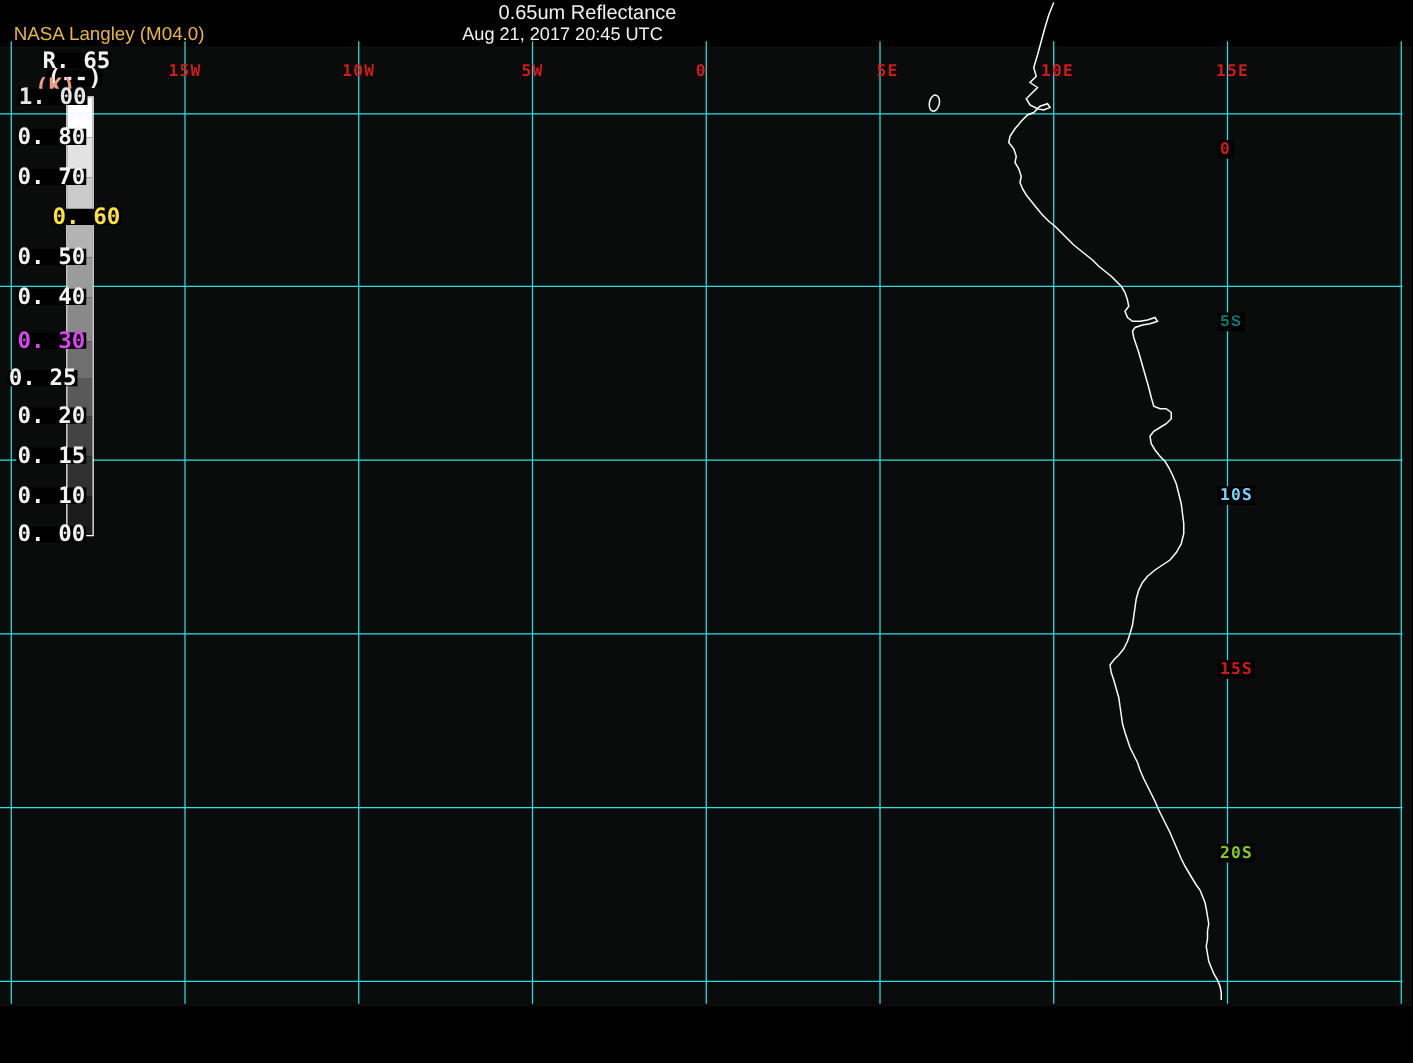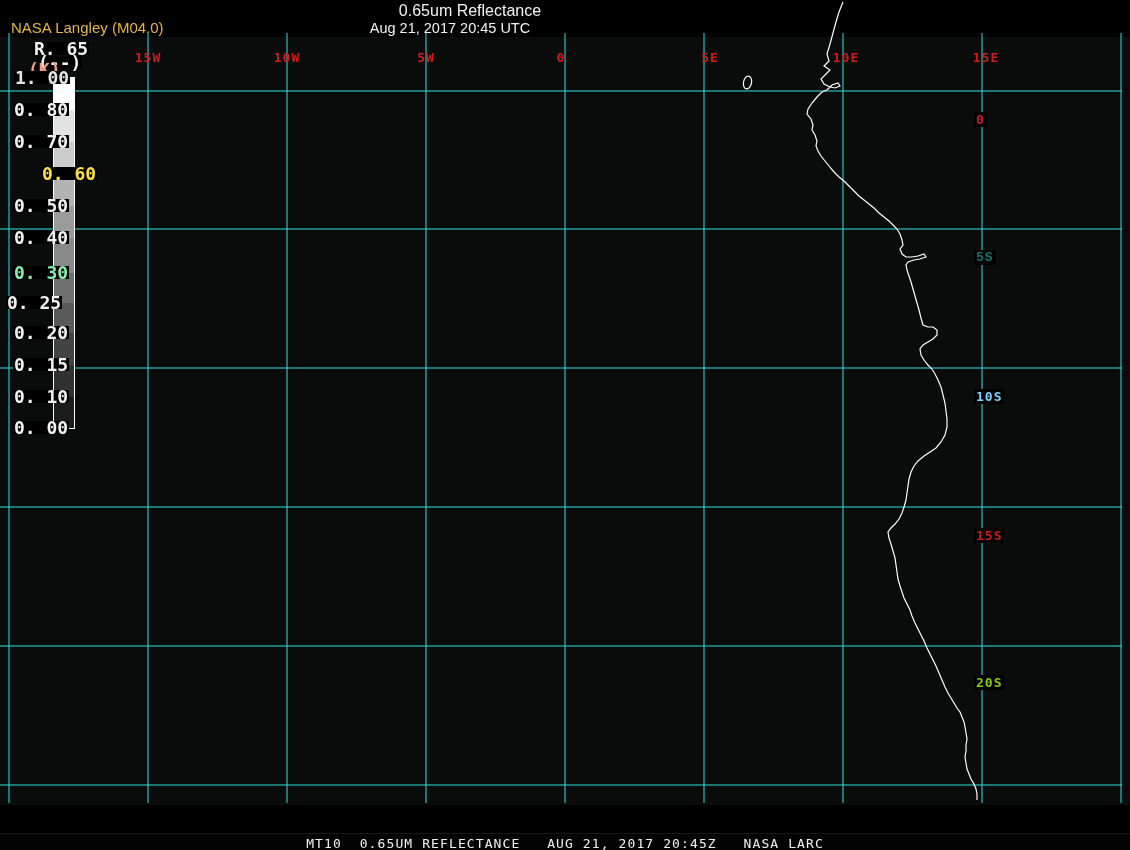--- a/index.html
+++ b/index.html
@@ -85,29 +85,26 @@
     <div class="leg-text" id="leg-title" style="left: 33px; top: 42px; color: rgb(242, 242, 242);">R. 65</div>
     <div class="leg-text" id="leg-unit" style="left: 37px; top: 56px; color: rgb(242, 242, 242);">(--)</div>
     <div class="leg-text" id="leg-k" style="left: 27px; top: 63px; background: transparent; color: rgb(236, 157, 132);">(K)</div>
     <div id="cbar-labels">
         <div class="leg-text" style="left: 14px; top: 71px; color: #e5e5e5;">1. 00</div>
         <div class="leg-text" style="left: 13px; top: 103px; color: rgb(242, 242, 242);">0. 80</div>
         <div class="leg-text" style="left: 13px; top: 135px; color: rgb(242, 242, 242);">0. 70</div>
         <div class="leg-text" style="left: 13px; top: 167px; color: #fde047; margin-left: 28px;">0. 60</div>
         <div class="leg-text" style="left: 13px; top: 199px; color: rgb(242, 242, 242);">0. 50</div>
         <div class="leg-text" style="left: 13px; top: 231px; color: rgb(242, 242, 242);">0. 40</div>
-        <div class="leg-text" style="left: 13px; top: 266px; color: #86efac;">0. 30</div>
+        <div class="leg-text" style="left: 13px; top: 266px; color: #d946ef;">0. 30</div>
         <div class="leg-text" style="left: 6px; top: 296px; color: rgb(242, 242, 242); text-align: center;">0. 25</div>
         <div class="leg-text" style="left: 13px; top: 326px; color: rgb(242, 242, 242);">0. 20</div>
         <div class="leg-text" style="left: 13px; top: 358px; color: rgb(242, 242, 242);">0. 15</div>
         <div class="leg-text" style="left: 13px; top: 390px; color: rgb(242, 242, 242);">0. 10</div>
         <div class="leg-text" style="left: 13px; top: 421px; color: rgb(242, 242, 242);">0. 00</div>
       </div>
   </div>
 
   <div id="credit" style="color: rgb(231, 179, 76);">NASA Langley (M04.0)</div>
   <div id="title" style="color: rgb(242, 242, 242);">0.65um Reflectance</div>
   <div id="subtitle" style="color: rgb(242, 242, 242);">Aug 21, 2017 20:45 UTC</div>
 
-  <div id="footer">
-    <span style="color: rgb(242, 242, 242);">MT10  0.65UM REFLECTANCE   AUG 21, 2017 20:45Z   NASA LARC</span>
-  </div>
 </div>
 
 </body></html>

